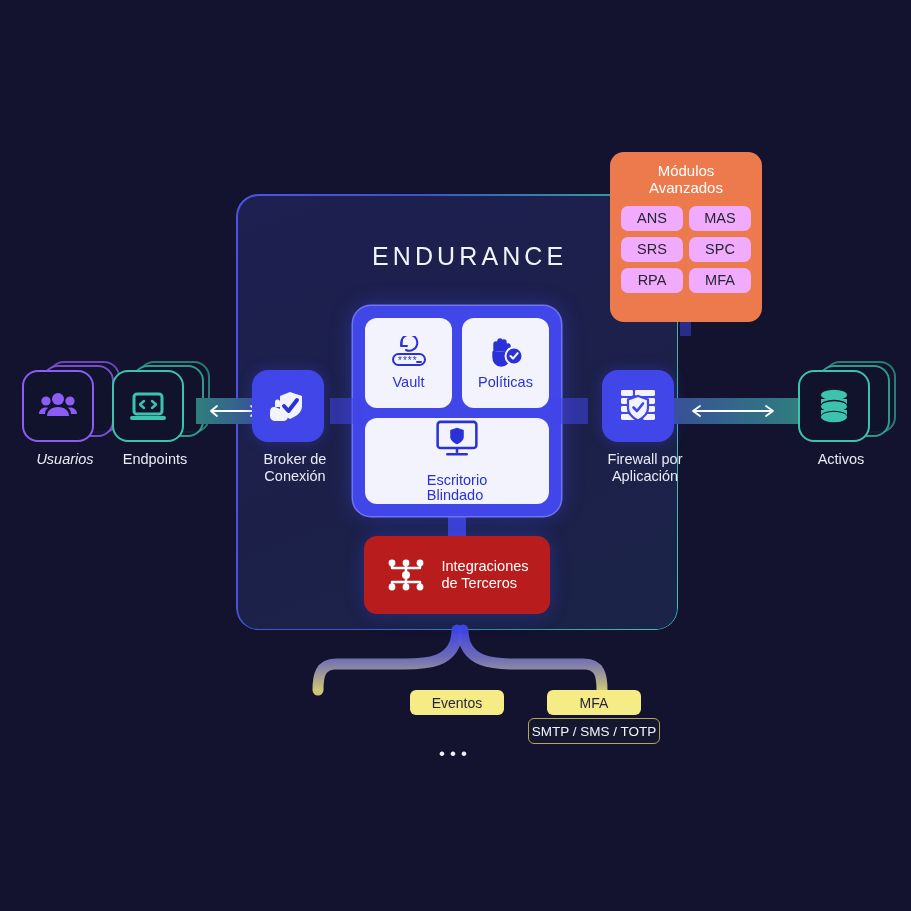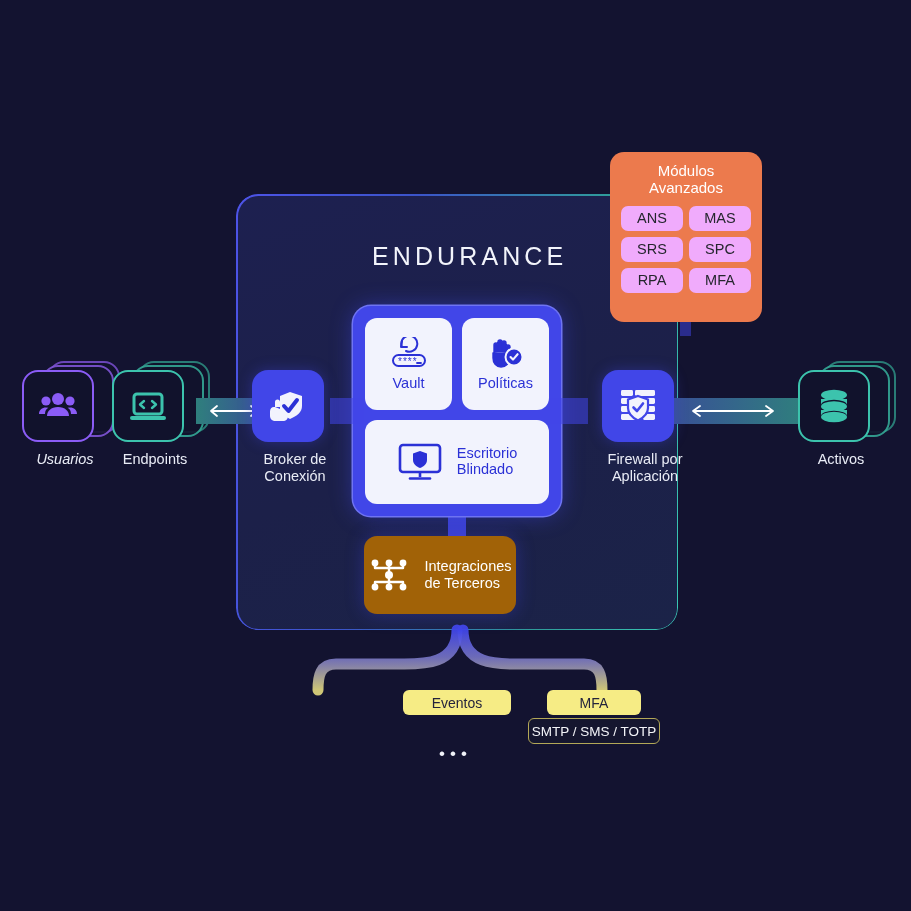--- a/index.html
+++ b/index.html
@@ -52,21 +52,21 @@
     display:flex;flex-direction:column;gap:10px;
   }
   #core-row-top{display:flex;gap:10px;height:92px;}
   .core-card{
     background:#f2f3fd;border-radius:12px;
     display:flex;flex-direction:column;align-items:center;justify-content:center;
     gap:5px;flex:1;
   }
   .core-card .lbl{color:#2b31d6;font-size:14.5px;line-height:1.08;}
   #core-card-desktop{
-    height:86px;flex-direction:row;gap:14px;justify-content:center;
+    height:86px;flex-direction:column;gap:14px;justify-content:center;
   }
   #core-card-desktop .lbl{text-align:left;}
 
   
   .node{position:absolute;width:86px;}
   .node-tile{
     width:72px;height:72px;border-radius:16px;box-sizing:border-box;
     display:flex;align-items:center;justify-content:center;position:relative;z-index:3;
   }
   .node-label{
@@ -96,22 +96,22 @@
   }
   #modules-grid{display:grid;grid-template-columns:1fr 1fr;gap:6px;}
   .module-chip{
     background:#f0abfc;border-radius:7px;height:25px;
     display:flex;align-items:center;justify-content:center;
     color:#25262e;font-size:14.5px;
   }
 
   
   #integrations-box{
-    left:364px;top:536px;width:152px;height:78px;
-    background:#a16207;border-radius:13px;
+    left:364px;top:536px;width:186px;height:78px;
+    background:#b91c1c;border-radius:13px;
     display:flex;align-items:center;justify-content:center;gap:14px;
     box-shadow:0 0 18px rgba(65,70,232,.35);
   }
   #integrations-label{color:#fff;font-size:14.5px;line-height:1.2;}
 
   
   .badge-group{position:absolute;}
   .badge-pill{
     height:25px;border-radius:6px;background:#f6ec85;
     color:#24243c;font-size:14px;
@@ -339,21 +339,21 @@
       <path d="M7 8 L7 13 L35 13 L35 8 M21 8 L21 16 M21 24 L21 32 M7 32 L7 27 L35 27 L35 32" fill="none" stroke="#ffffff" stroke-width="2.4" stroke-linecap="round" stroke-linejoin="round"></path>
     </svg>
     <div id="integrations-label">
       <span>Integraciones</span><br>
       <span>de Terceros</span>
     </div>
   </div>
 
 
   <div class="badge-group" style="left:391px;top:690px;width:132px;">
-    <div class="badge-pill" style="width:108px;margin:0 auto;">Eventos</div>
+    <div class="badge-pill" style="width:94px;margin:0 auto;">Eventos</div>
   </div>
 
   <div class="badge-group" style="left:528px;top:690px;width:132px;">
     <div class="badge-pill" style="width:94px;margin:0 auto;">MFA</div>
     <div class="badge-sub">SMTP / SMS / TOTP</div>
   </div>
 
   <div class="abs" id="ellipsis-dots">•••</div>
 
 </div>

